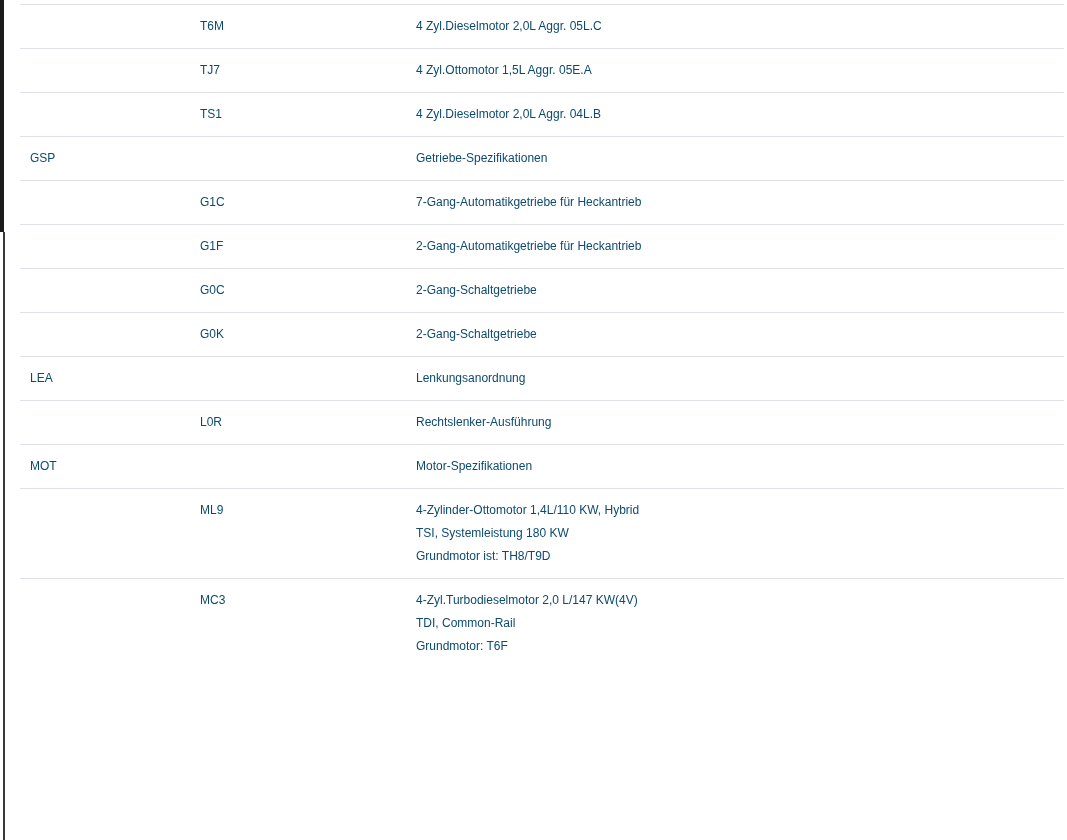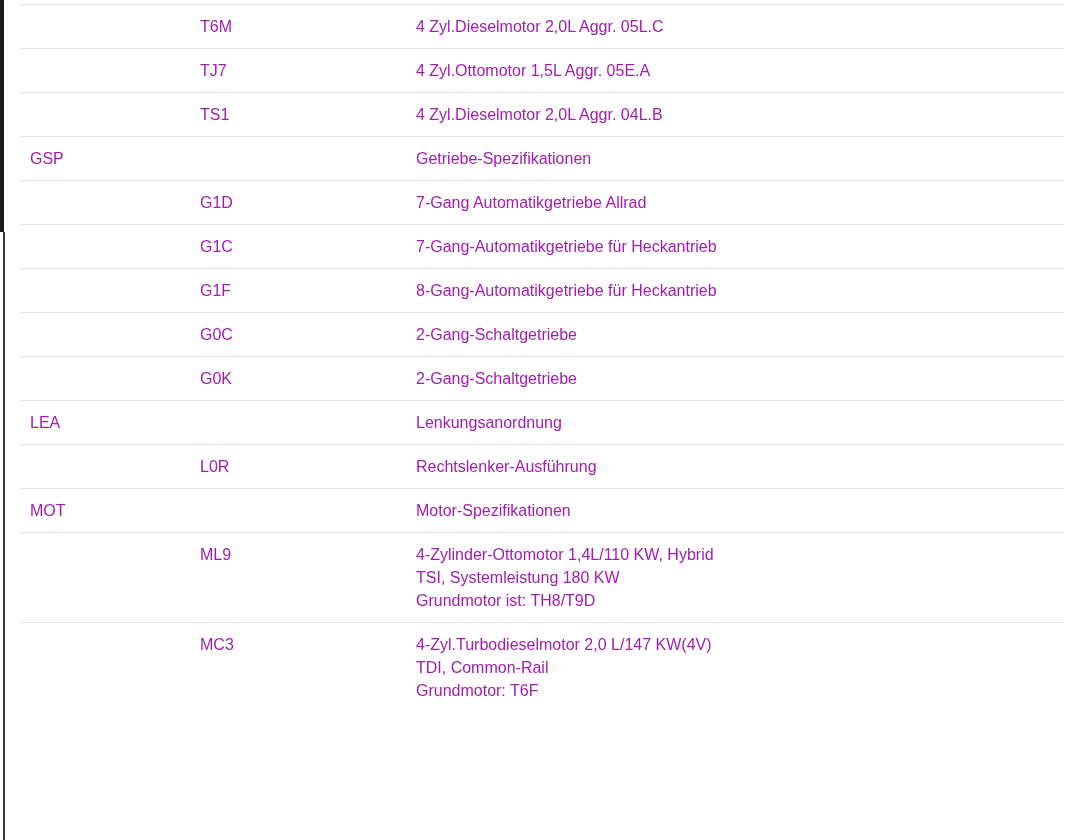--- a/index.html
+++ b/index.html
@@ -43,23 +43,23 @@
     table-layout: fixed;
   }
   table.pr-table col.col-group { width: 170px; }
   table.pr-table col.col-code  { width: 216px; }
   table.pr-table tr {
     border-top: 1px solid #dee2e6;
   }
   table.pr-table td {
     vertical-align: top;
     padding: 10px 10px 10px 10px;
-    font-size: 16px;
+    font-size: 12px;
     line-height: 23px;
-    color: #a21caf;
+    color: #0c4a6e;
     overflow: hidden;
     white-space: nowrap;
   }
   table.pr-table td .line {
     display: block;
   }
 </style>
 </head>
 <body>
 
@@ -98,37 +98,30 @@
           </tr>
           <tr>
             <td>GSP</td>
             <td></td>
             <td>
               <span class="line">Getriebe-Spezifikationen</span>
             </td>
           </tr>
           <tr>
             <td></td>
-            <td>G1D</td>
-            <td>
-              <span class="line">7-Gang Automatikgetriebe Allrad</span>
-            </td>
-          </tr>
-          <tr>
-            <td></td>
             <td>G1C</td>
             <td>
               <span class="line">7-Gang-Automatikgetriebe für Heckantrieb</span>
             </td>
           </tr>
           <tr>
             <td></td>
             <td>G1F</td>
             <td>
-              <span class="line">8-Gang-Automatikgetriebe für Heckantrieb</span>
+              <span class="line">2-Gang-Automatikgetriebe für Heckantrieb</span>
             </td>
           </tr>
           <tr>
             <td></td>
             <td>G0C</td>
             <td>
               <span class="line">2-Gang-Schaltgetriebe</span>
             </td>
           </tr>
           <tr>

